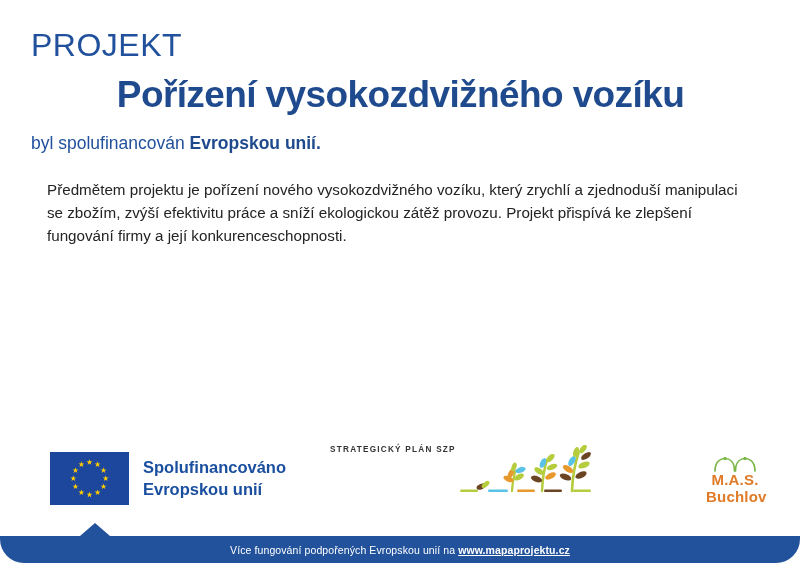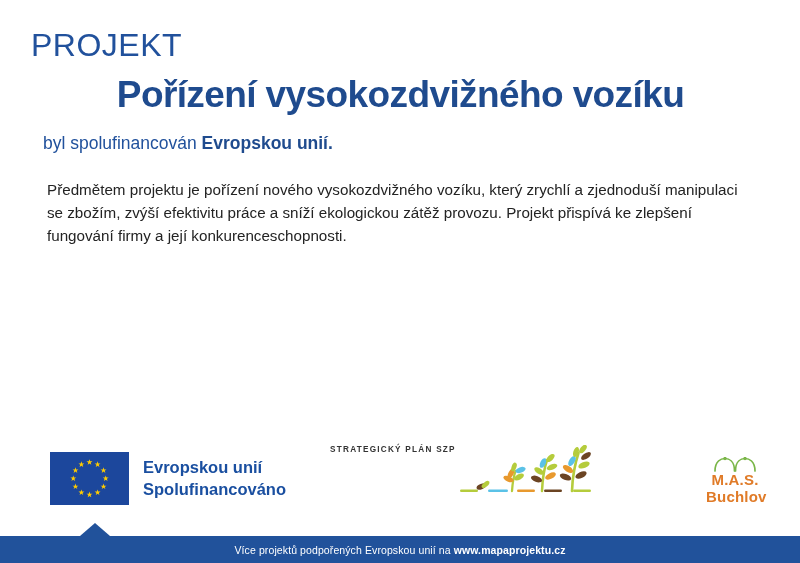--- a/index.html
+++ b/index.html
@@ -13,20 +13,21 @@
     font-family: "Liberation Sans", sans-serif;
     -webkit-font-smoothing: antialiased;
   }
 
   .poster {
     position: relative;
     width: 800px;
     height: 563px;
     background: #ffffff;
     overflow: hidden;
+    border-radius: 24px;
   }
 
   
   .content {
     position: absolute;
     left: 31px;
     top: 29px;
     right: 30px;
   }
 
@@ -52,21 +53,21 @@
     white-space: nowrap;
     text-align: center;
   }
 
   .subline {
     font-family: "Liberation Sans", sans-serif;
     font-size: 17.5px;
     line-height: 1.2;
     font-weight: 400;
     color: #21519c;
-    margin: 0 0 24px 12px;
+    margin: 0 0 24px 0;
   }
   .subline b {
     font-weight: 700;
     color: #1f4b8e;
   }
 
   .bodytext {
     font-family: "Liberation Sans", sans-serif;
     font-size: 15.2px;
     line-height: 1.52;
@@ -171,21 +172,21 @@
     align-items: center;
     justify-content: center;
   }
   .footer-text {
     font-family: "Liberation Sans", sans-serif;
     font-size: 10.5px;
     color: #ffffff;
     letter-spacing: 0.1px;
     white-space: nowrap;
   }
-  .footer-text b { font-weight: 700; }
+  .footer-text b { font-weight: 700; text-decoration: underline; }
 </style>
 </head>
 <body>
 
 <div class="poster">
 
   <div class="content">
 
     <div class="eyebrow">PROJEKT</div>
 
@@ -238,22 +239,22 @@
                   <polygon points="0,-3.1 0.73,-0.96 2.95,-0.96 1.16,0.37 1.84,2.5 0,1.19 -1.84,2.5 -1.16,0.37 -2.95,-0.96 -0.73,-0.96"></polygon>
                 </g>
               <g transform="rotate(330) translate(0,-16.2) rotate(-330)">
                   <polygon points="0,-3.1 0.73,-0.96 2.95,-0.96 1.16,0.37 1.84,2.5 0,1.19 -1.84,2.5 -1.16,0.37 -2.95,-0.96 -0.73,-0.96"></polygon>
                 </g>
             </g>
           </g>
         </svg>
       </div>
       <div class="eu-text">
+        <div>Spolufinancováno</div>
         <div>Evropskou unií</div>
-        <div>Spolufinancováno</div>
       </div>
     </div>
 
     <div class="szp-logo">
       <div class="szp-label">STRATEGICKÝ PLÁN SZP</div>
       <div class="szp-art">
         <svg width="152" height="56" viewBox="0 0 152 56" aria-hidden="true">
 
           <rect x="0" y="44.5" width="18" height="2.4" rx="1.2" fill="#b5cc3c"></rect>
           <rect x="28" y="44.5" width="20" height="2.4" rx="1.2" fill="#5bc2e7"></rect>
@@ -304,16 +305,16 @@
       <div class="mas-text">
         <div>M.A.S.</div>
         <div>Buchlov</div>
       </div>
     </div>
   </div>
 
   <div class="footer-arrow"></div>
 
   <div class="footer-bar">
-    <div class="footer-text"><span>Více projektů podpořených Evropskou unií na </span><b>www.mapaprojektu.cz</b></div>
+    <div class="footer-text"><span>Více fungování podpořených Evropskou unií na </span><b>www.mapaprojektu.cz</b></div>
   </div>
 
 </div>
 
 </body></html>

